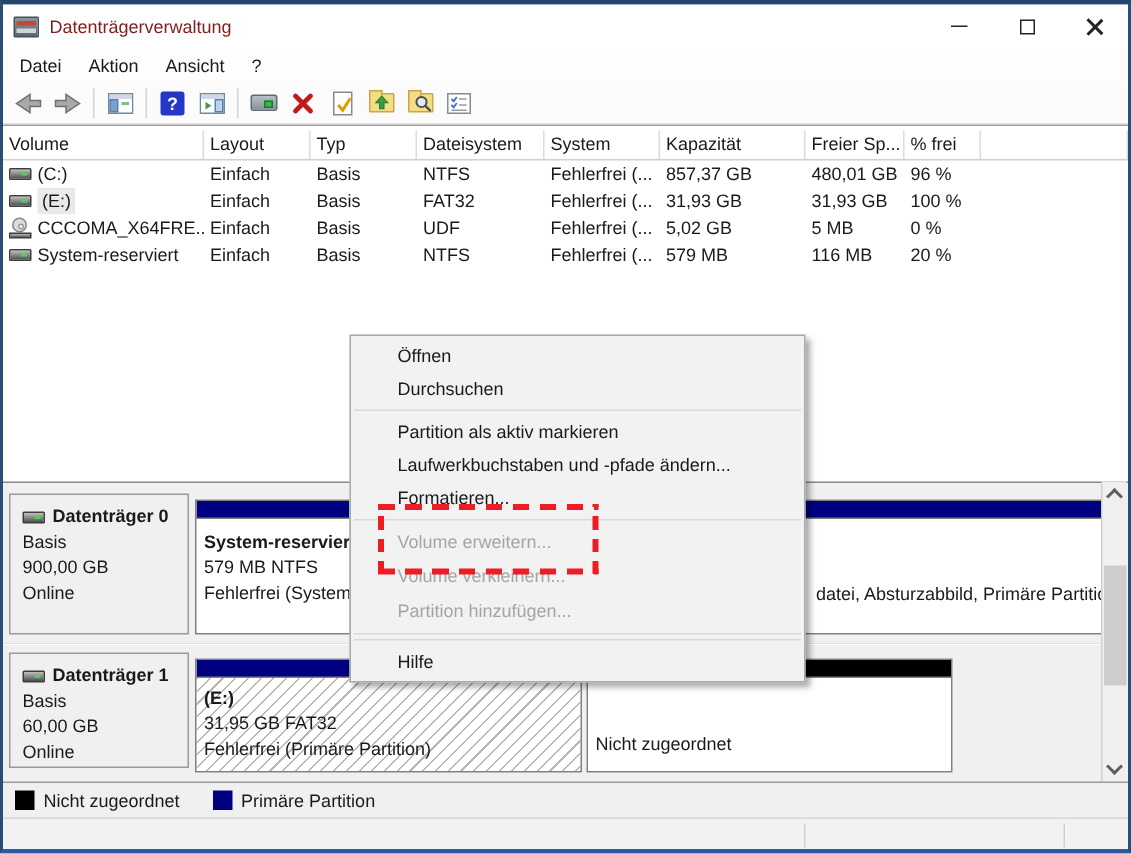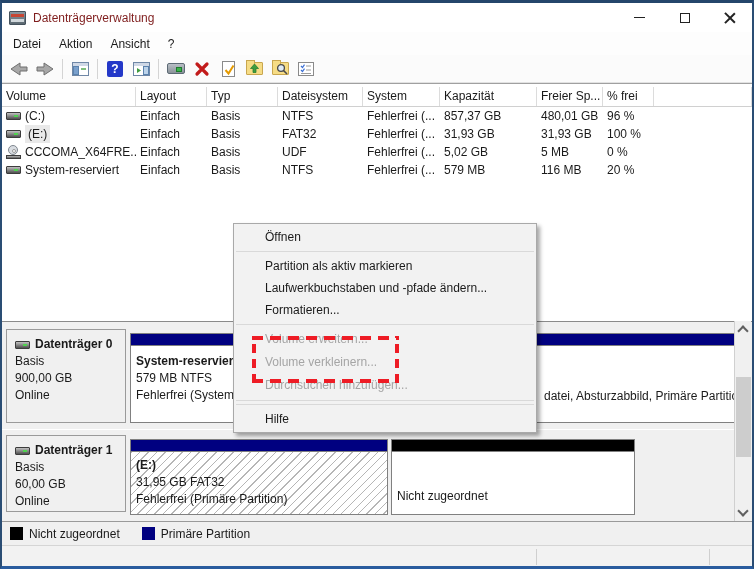--- a/index.html
+++ b/index.html
@@ -327,28 +327,29 @@
     <span>Primäre Partition</span>
   </div>
 
   <div class="statusbar">
     <span class="sdiv" style="left:534px;"></span>
     <span class="sdiv" style="left:707px;"></span>
   </div>
 
   <div class="ctxmenu">
     <div class="item">Öffnen</div>
+    <div class="item">Durchsuchen</div>
     <div class="msep"></div>
     <div class="item">Partition als aktiv markieren</div>
     <div class="item">Laufwerkbuchstaben und -pfade ändern...</div>
     <div class="item">Formatieren...</div>
     <div class="msep"></div>
     <div class="item tall disabled">Volume erweitern...</div>
     <div class="item tall disabled">Volume verkleinern...</div>
-    <div class="item tall disabled">Durchsuchen hinzufügen...</div>
+    <div class="item tall disabled">Partition hinzufügen...</div>
     <div class="msep"></div>
     <div class="msep"></div>
     <div class="item">Hilfe</div>
   </div>
 
   <div class="redbox"></div>
 
 </div>
 
 </body></html>

